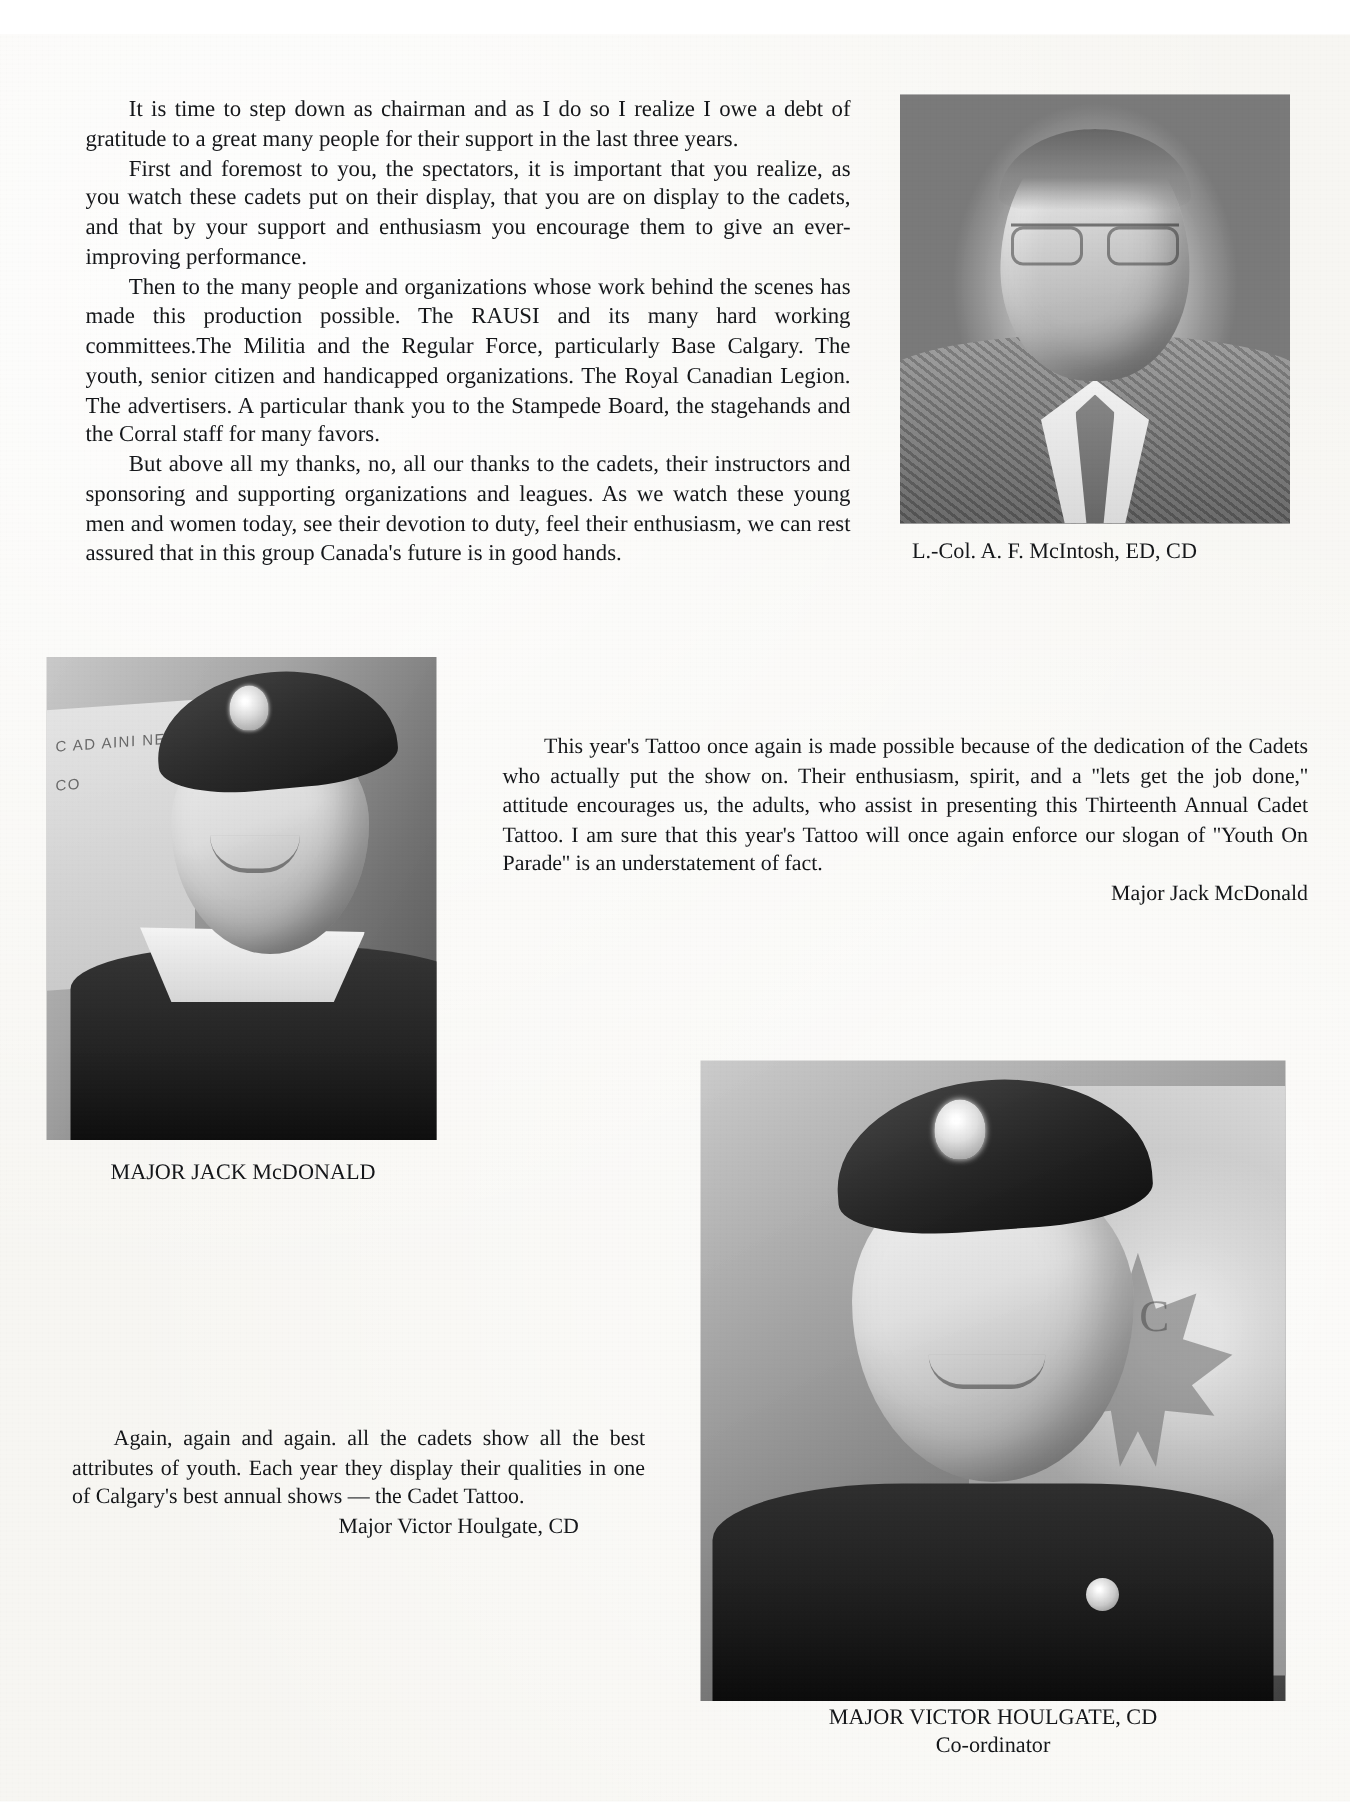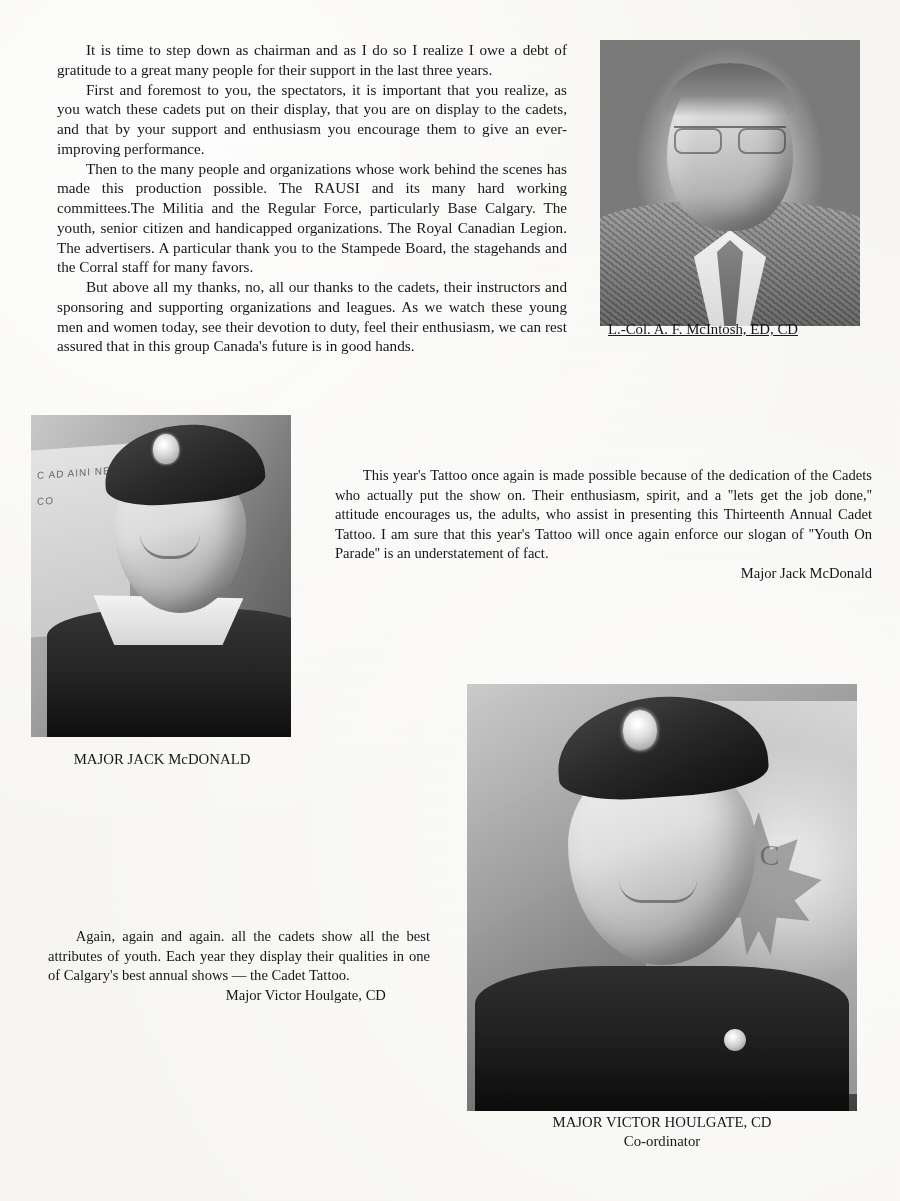--- a/index.html
+++ b/index.html
@@ -15,20 +15,21 @@
     color: #1a1a1a;
     overflow: hidden;
   }
   .page {
     position: absolute;
     inset: 0;
     background: #f7f6f2;
     background-image:
       radial-gradient(circle at 20% 15%, rgba(255,255,255,0.9) 0%, rgba(247,246,242,0) 55%),
       radial-gradient(circle at 78% 68%, rgba(255,255,255,0.7) 0%, rgba(244,243,238,0) 60%);
+    margin-top: 23px;
   }
   .grain {
     position: absolute;
     inset: 0;
     pointer-events: none;
     opacity: 0.5;
     background-image:
       repeating-linear-gradient(0deg, rgba(0,0,0,0.012) 0px, rgba(0,0,0,0.012) 1px, rgba(255,255,255,0) 1px, rgba(255,255,255,0) 3px),
       repeating-linear-gradient(90deg, rgba(0,0,0,0.010) 0px, rgba(0,0,0,0.010) 1px, rgba(255,255,255,0) 1px, rgba(255,255,255,0) 4px);
   }
@@ -364,21 +365,21 @@
     position: absolute;
     left: 66%;
     bottom: 14%;
     width: 22px;
     height: 22px;
     border-radius: 50%;
     background: radial-gradient(circle at 40% 35%, #ffffff 0%, #c9c5bb 55%, #7d7a72 100%);
   }
 
   
-  #caption-mcintosh { left: 608px; top: 320px; width: 260px; text-decoration: underline; }
+  #caption-mcintosh { left: 608px; top: 336px; width: 260px; }
   #caption-mcdonald { left: 31px;  top: 750px; width: 262px; text-align: center; }
   #caption-houlgate { left: 467px; top: 1113px; width: 390px; text-align: center; }
 </style>
 </head>
 <body>
 
 <div class="page">
 
   <div class="textblock" id="intro-text">
     <p>It is time to step down as chairman and as I do so I realize I owe a debt of gratitude to a great many people for their support in the last three years.</p>

